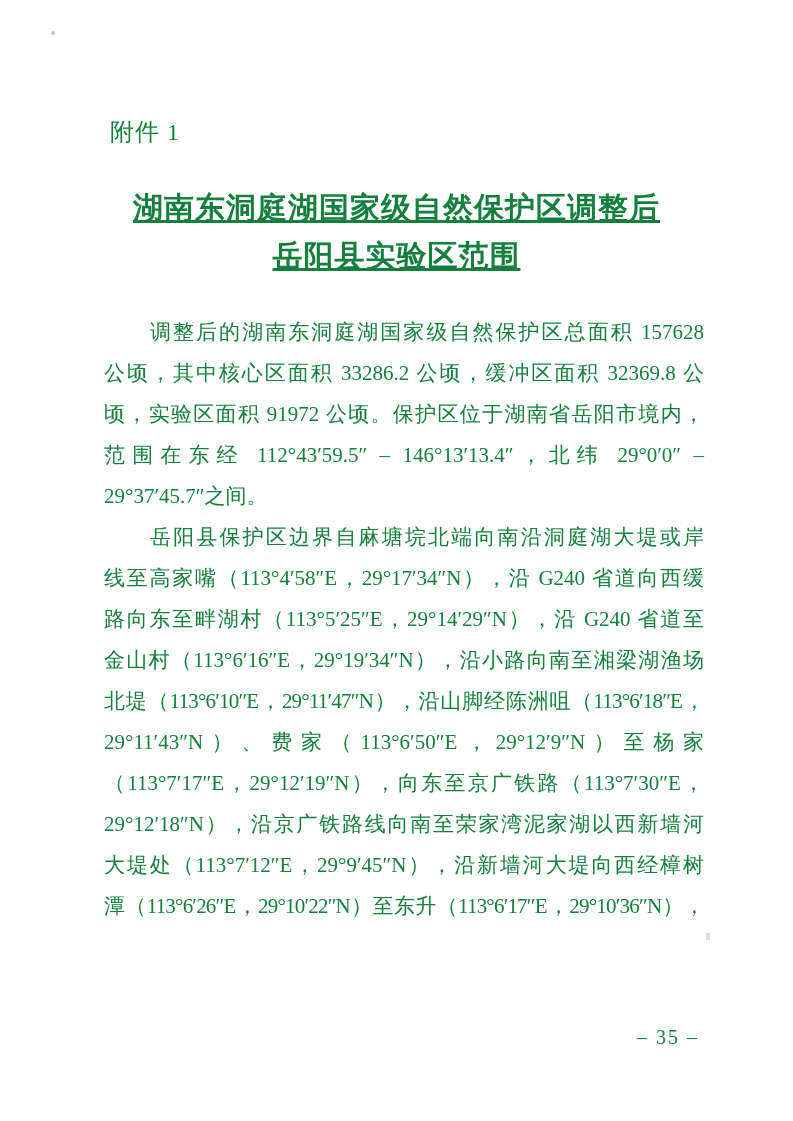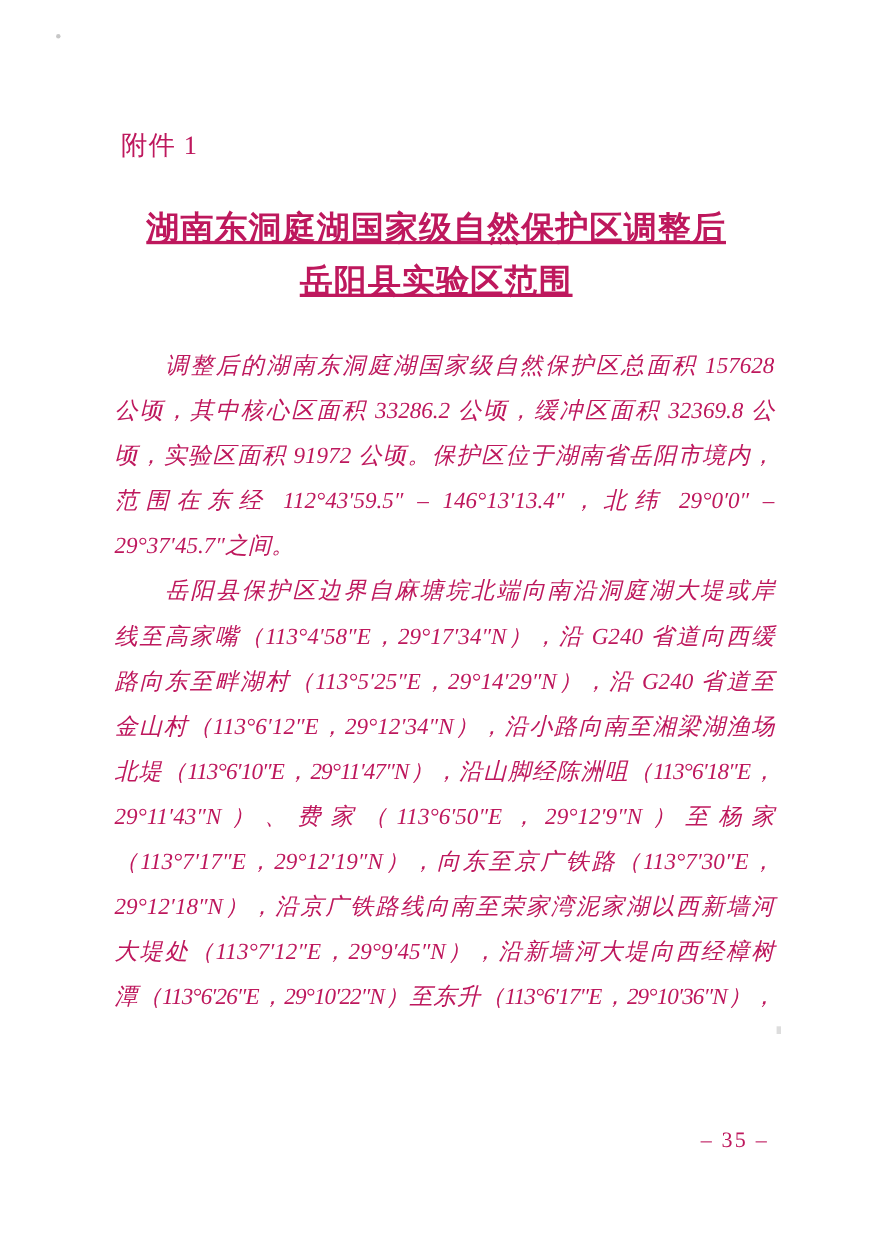--- a/index.html
+++ b/index.html
@@ -6,21 +6,21 @@
     margin: 0;
     padding: 0;
     background: #e8e8e8;
   }
   .page {
     position: relative;
     width: 793px;
     height: 1121px;
     background: #ffffff;
     font-family: "Liberation Serif", "DejaVu Serif", serif;
-    color: #be185d;
+    color: #15803d;
     overflow: hidden;
   }
   .speck-1 {
     position: absolute;
     left: 51px;
     top: 31px;
     width: 4px;
     height: 4px;
     border-radius: 50%;
     background: #bdbdbd;
@@ -61,21 +61,20 @@
     width: 600px;
     font-size: 21px;
     line-height: 41px;
   }
   .line {
     height: 41px;
     overflow: visible;
     white-space: nowrap;
     text-align: justify;
     text-align-last: justify;
-    font-style: italic;
   }
   .line.indent {
     text-indent: 46px;
   }
   .line.noj {
     text-align: left;
     text-align-last: left;
   }
   .line.tight {
     letter-spacing: -0.8px;
@@ -110,21 +109,21 @@
       <div class="line">公顷，其中核心区面积 33286.2 公顷，缓冲区面积 32369.8 公</div>
       <div class="line">顷，实验区面积 91972 公顷。保护区位于湖南省岳阳市境内，</div>
       <div class="line">范围在东经 112°43′59.5″ – 146°13′13.4″，北纬 29°0′0″ –</div>
       <div class="line noj">29°37′45.7″之间。</div>
     </div>
 
     <div>
       <div class="line indent">岳阳县保护区边界自麻塘垸北端向南沿洞庭湖大堤或岸</div>
       <div class="line">线至高家嘴（113°4′58″E，29°17′34″N），沿 G240 省道向西缓</div>
       <div class="line">路向东至畔湖村（113°5′25″E，29°14′29″N），沿 G240 省道至</div>
-      <div class="line">金山村（113°6′12″E，29°12′34″N），沿小路向南至湘梁湖渔场</div>
+      <div class="line">金山村（113°6′16″E，29°19′34″N），沿小路向南至湘梁湖渔场</div>
       <div class="line tight">北堤（113°6′10″E，29°11′47″N），沿山脚经陈洲咀（113°6′18″E，</div>
       <div class="line">29°11′43″N）、费家（113°6′50″E，29°12′9″N）至杨家</div>
       <div class="line">（113°7′17″E，29°12′19″N），向东至京广铁路（113°7′30″E，</div>
       <div class="line">29°12′18″N），沿京广铁路线向南至荣家湾泥家湖以西新墙河</div>
       <div class="line">大堤处（113°7′12″E，29°9′45″N），沿新墙河大堤向西经樟树</div>
       <div class="line tight">潭（113°6′26″E，29°10′22″N）至东升（113°6′17″E，29°10′36″N），</div>
     </div>
 
   </div>
 

